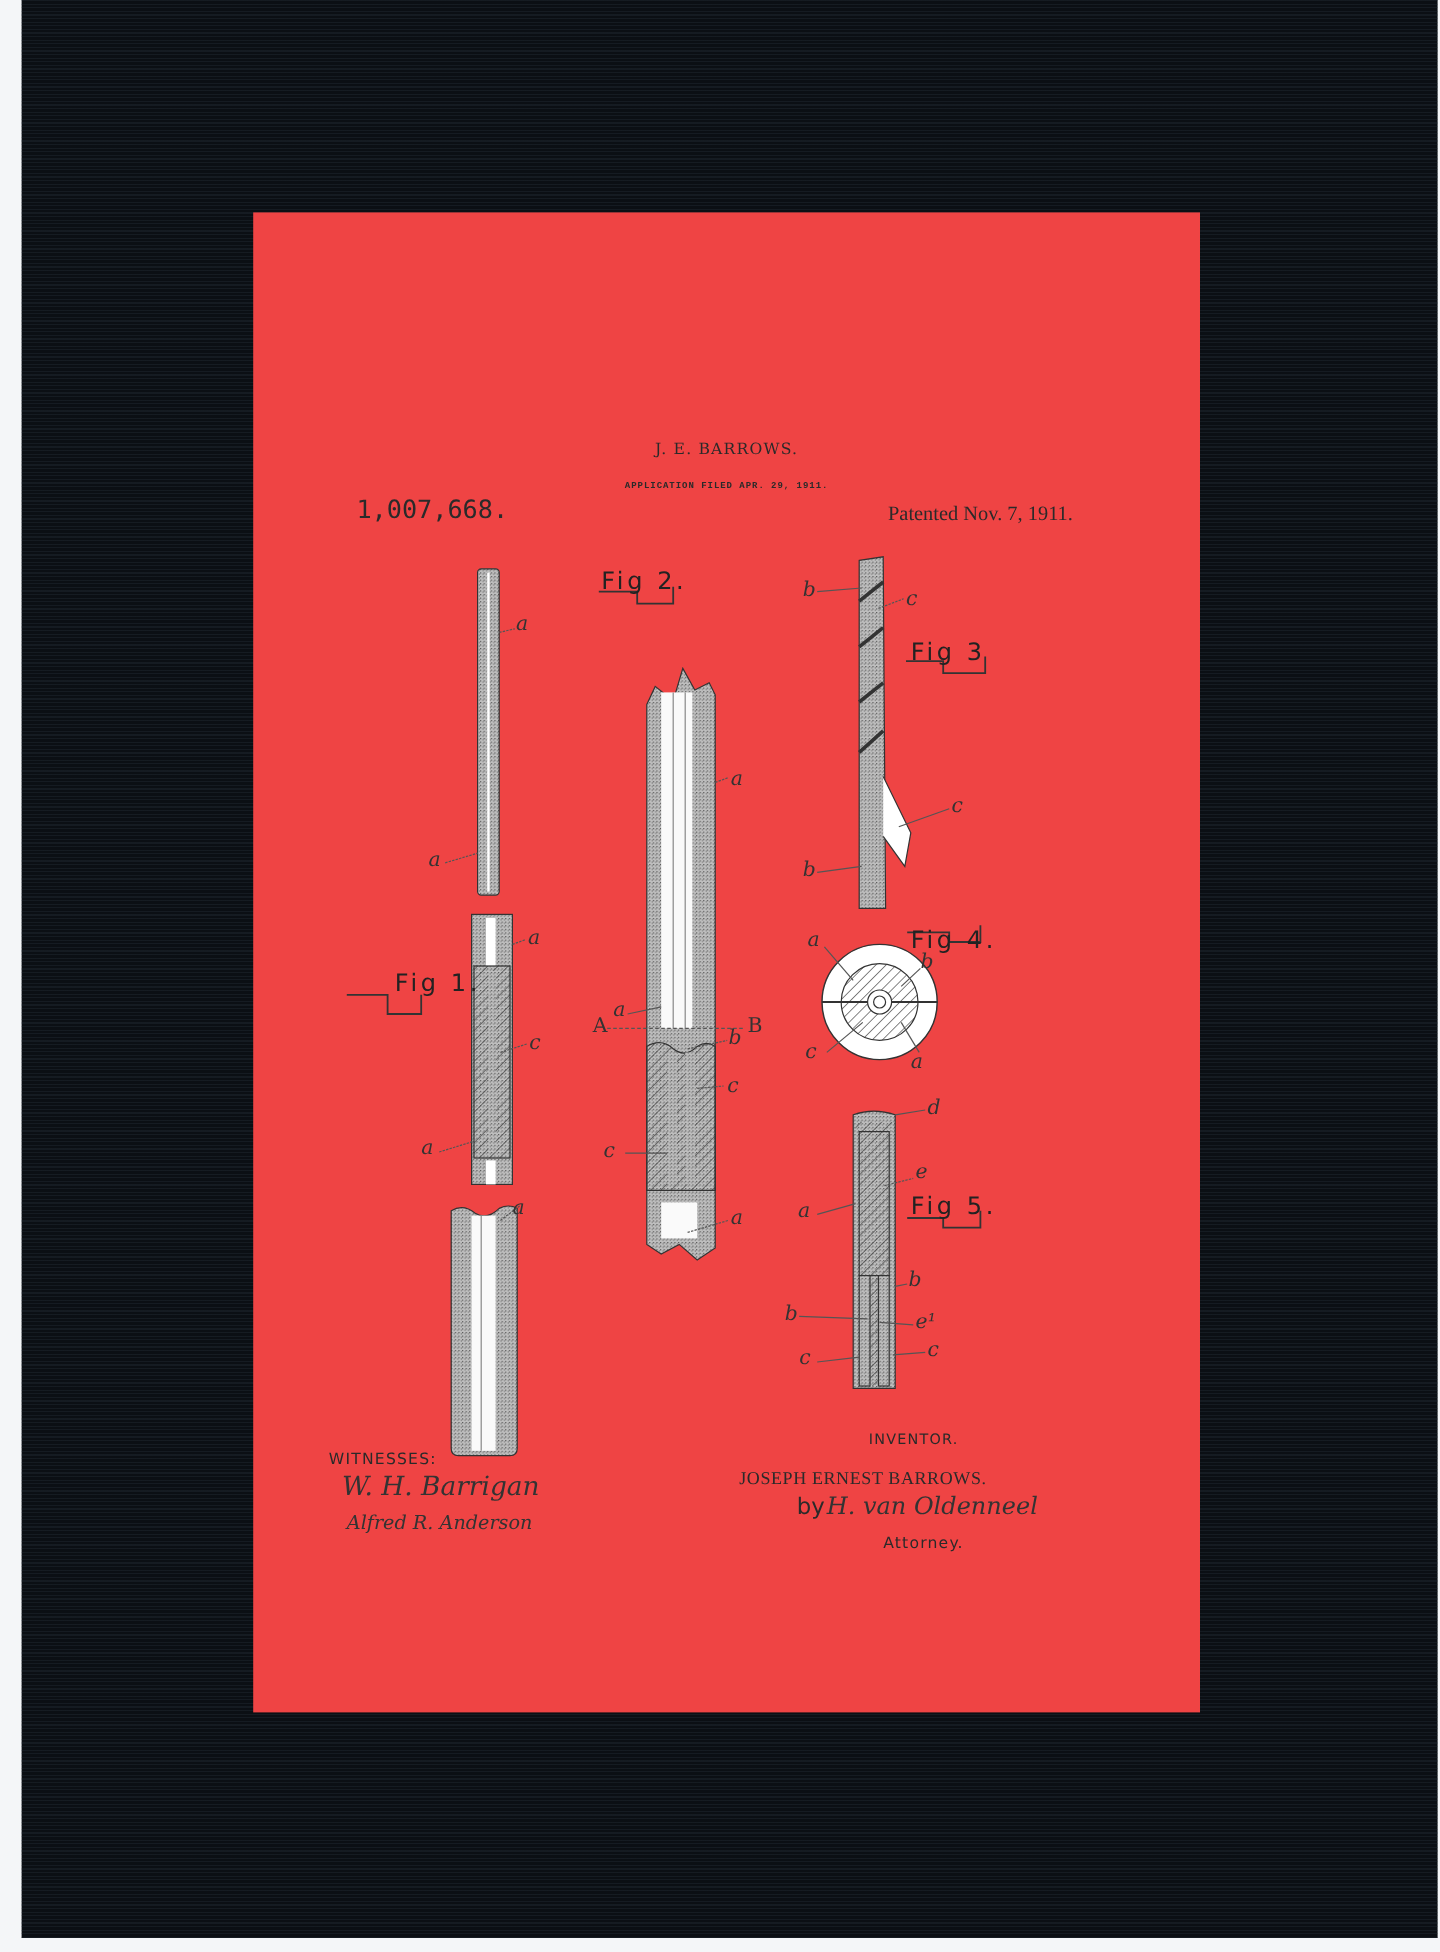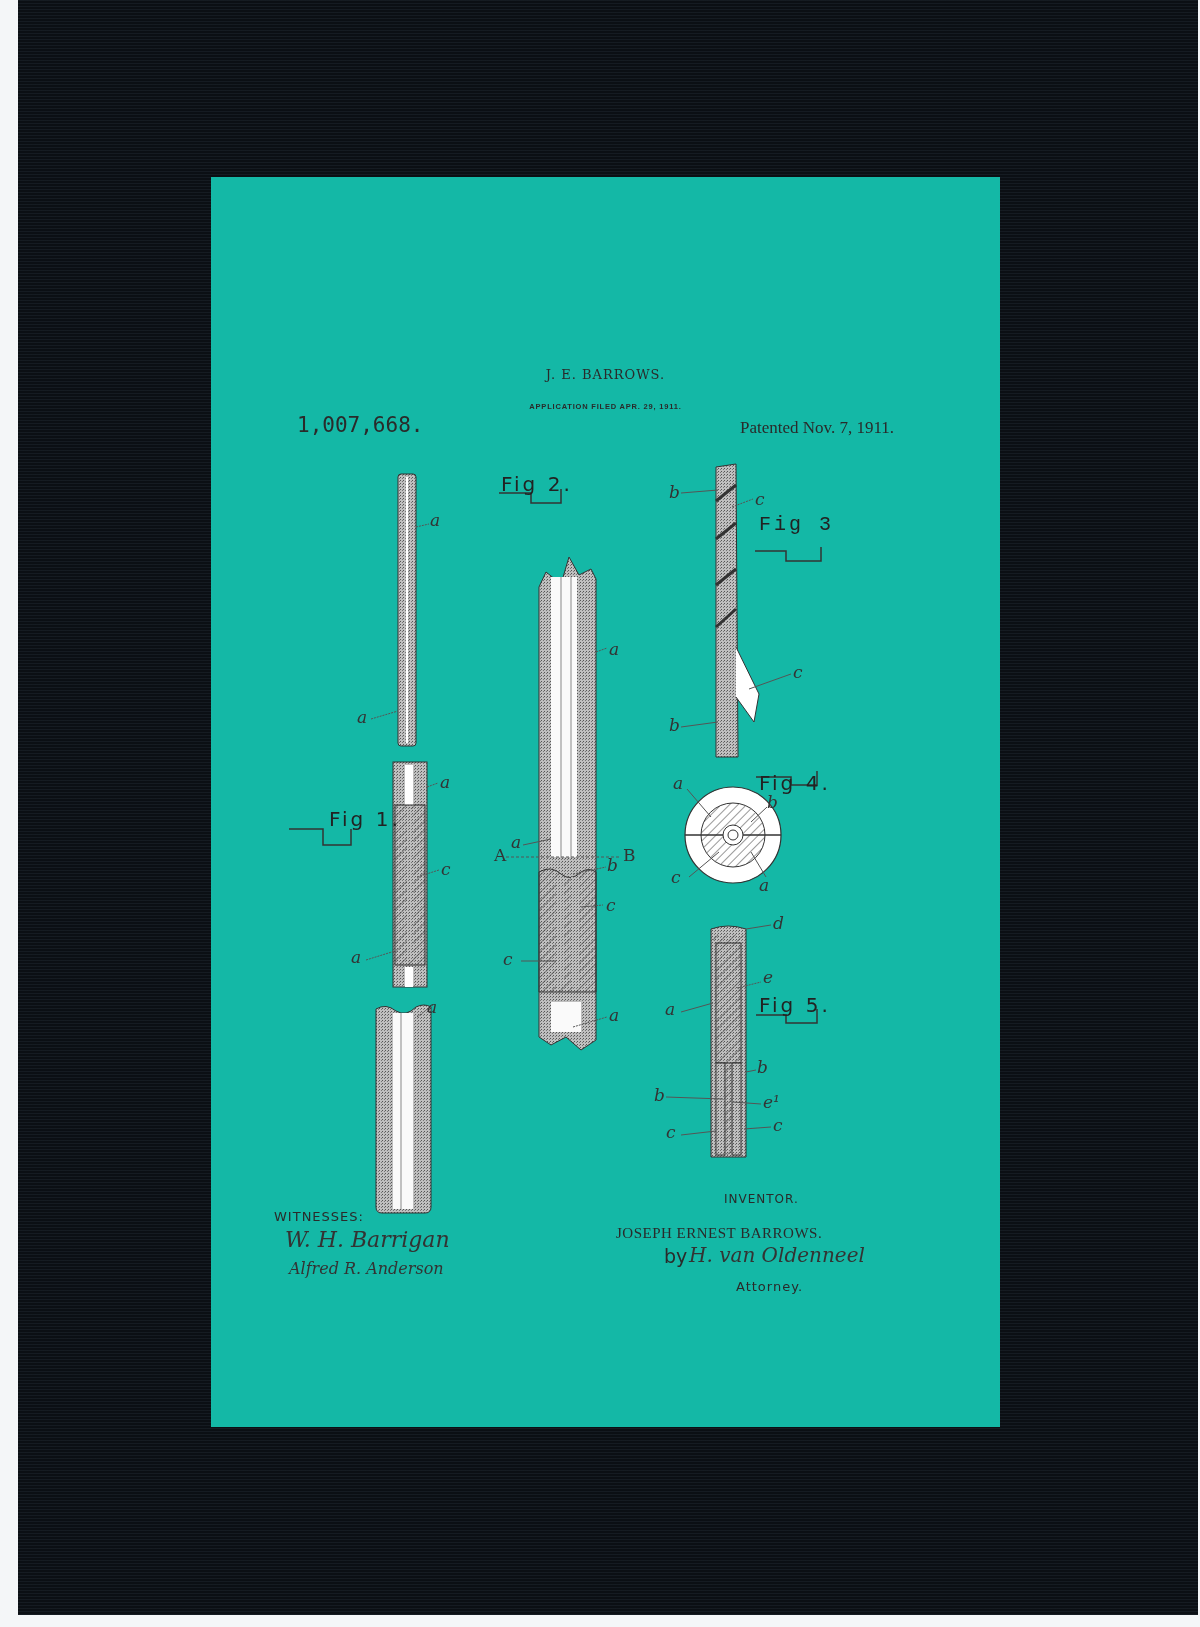--- a/index.html
+++ b/index.html
@@ -1,23 +1,23 @@
 <!DOCTYPE html>
 <html><head>
 <meta charset="utf-8">
 <style>
   html,body{margin:0;padding:0;background:#f4f6f8;}
   body{width:1200px;height:1627px;position:relative;overflow:hidden;font-family:"DejaVu Serif",serif;}
   .mat{position:absolute;left:18px;top:0;width:1180px;height:1615px;background:#0b0f14;
        background-image:repeating-linear-gradient(0deg,rgba(40,50,60,.35) 0 1px,transparent 1px 3px);}
-  .print{position:absolute;left:211px;top:177px;width:789px;height:1250px;background:#14b8a6;}
+  .print{position:absolute;left:211px;top:177px;width:789px;height:1250px;background:#ef4444;}
   .t{position:absolute;color:#2a2a2a;white-space:nowrap;}
   .title1{left:0;width:789px;text-align:center;top:190px;font-family:"DejaVu Serif",serif;font-size:13px;letter-spacing:1px;}
   .title2{left:0;width:789px;text-align:center;top:208px;font-family:"DejaVu Serif",serif;font-size:9.5px;font-weight:bold;letter-spacing:.5px;}
-  .title3{left:0;width:789px;text-align:center;top:225px;font-family:Liberation Sans, sans-serif;font-size:7.5px;font-weight:bold;letter-spacing:.8px;}
+  .title3{left:0;width:789px;text-align:center;top:225px;font-family:Liberation Mono, monospace;font-size:7.5px;font-weight:bold;letter-spacing:.8px;}
   .patno{left:86px;top:236px;font-family:"DejaVu Sans Mono",monospace;font-size:21px;}
   .patdate{left:485px;top:241px;font-family:"Liberation Serif",serif;font-size:17px;margin-left:44px;}
   .lbl{position:absolute;font-family:"DejaVu Serif",serif;font-style:italic;font-size:17px;color:#333;}
   .fig{position:absolute;font-family:"DejaVu Sans",sans-serif;font-size:20px;color:#222;letter-spacing:3px;}
   .witness{left:63px;top:1032px;font-family:"DejaVu Sans",sans-serif;font-size:13px;letter-spacing:1px;}
   .sig{position:absolute;font-family:"DejaVu Serif",serif;font-style:italic;color:#333;}
   .inventor{left:513px;top:1015px;font-family:"DejaVu Sans",sans-serif;font-size:12px;letter-spacing:1px;}
   .invname{left:405px;top:1048px;font-family:Liberation Serif, serif;font-size:15px;letter-spacing:.5px;}
   .by{left:453px;top:1068px;font-family:"DejaVu Sans",sans-serif;font-size:19px;}
   .attorney{left:525px;top:1102px;font-family:"DejaVu Sans",sans-serif;font-size:13px;letter-spacing:1px;}
@@ -133,21 +133,21 @@
       <path d="M78 652 L112 652 L112 668 L140 668 L140 652"></path>
       <path d="M288 316 L320 316 L320 326 L350 326 L350 312"></path>
       <path d="M544 374 L575 374 L575 384 L610 384 L610 370"></path>
       <path d="M545 600 L580 600 L580 608 L606 608 L606 594"></path>
       <path d="M545 838 L575 838 L575 846 L606 846 L606 832"></path>
     </g>
   </svg>
 
   <div class="fig" style="left:80px;top:630px;margin-left:38px;">Fig 1.</div>
   <div class="fig" style="left:290px;top:295px;">Fig 2.</div>
-  <div class="fig" style="left:548px;top:336px;font-family:Liberation Mono, monospace;">Fig 3</div>
+  <div class="fig" style="left:548px;top:354px;">Fig 3</div>
   <div class="fig" style="left:548px;top:594px;">Fig 4.</div>
   <div class="fig" style="left:548px;top:816px;">Fig 5.</div>
 
   <span class="lbl" style="left:219px;top:333px;">a</span>
   <span class="lbl" style="left:146px;top:530px;">a</span>
   <span class="lbl" style="left:229px;top:595px;">a</span>
   <span class="lbl" style="left:230px;top:682px;">c</span>
   <span class="lbl" style="left:140px;top:770px;">a</span>
   <span class="lbl" style="left:216px;top:820px;">a</span>
 

